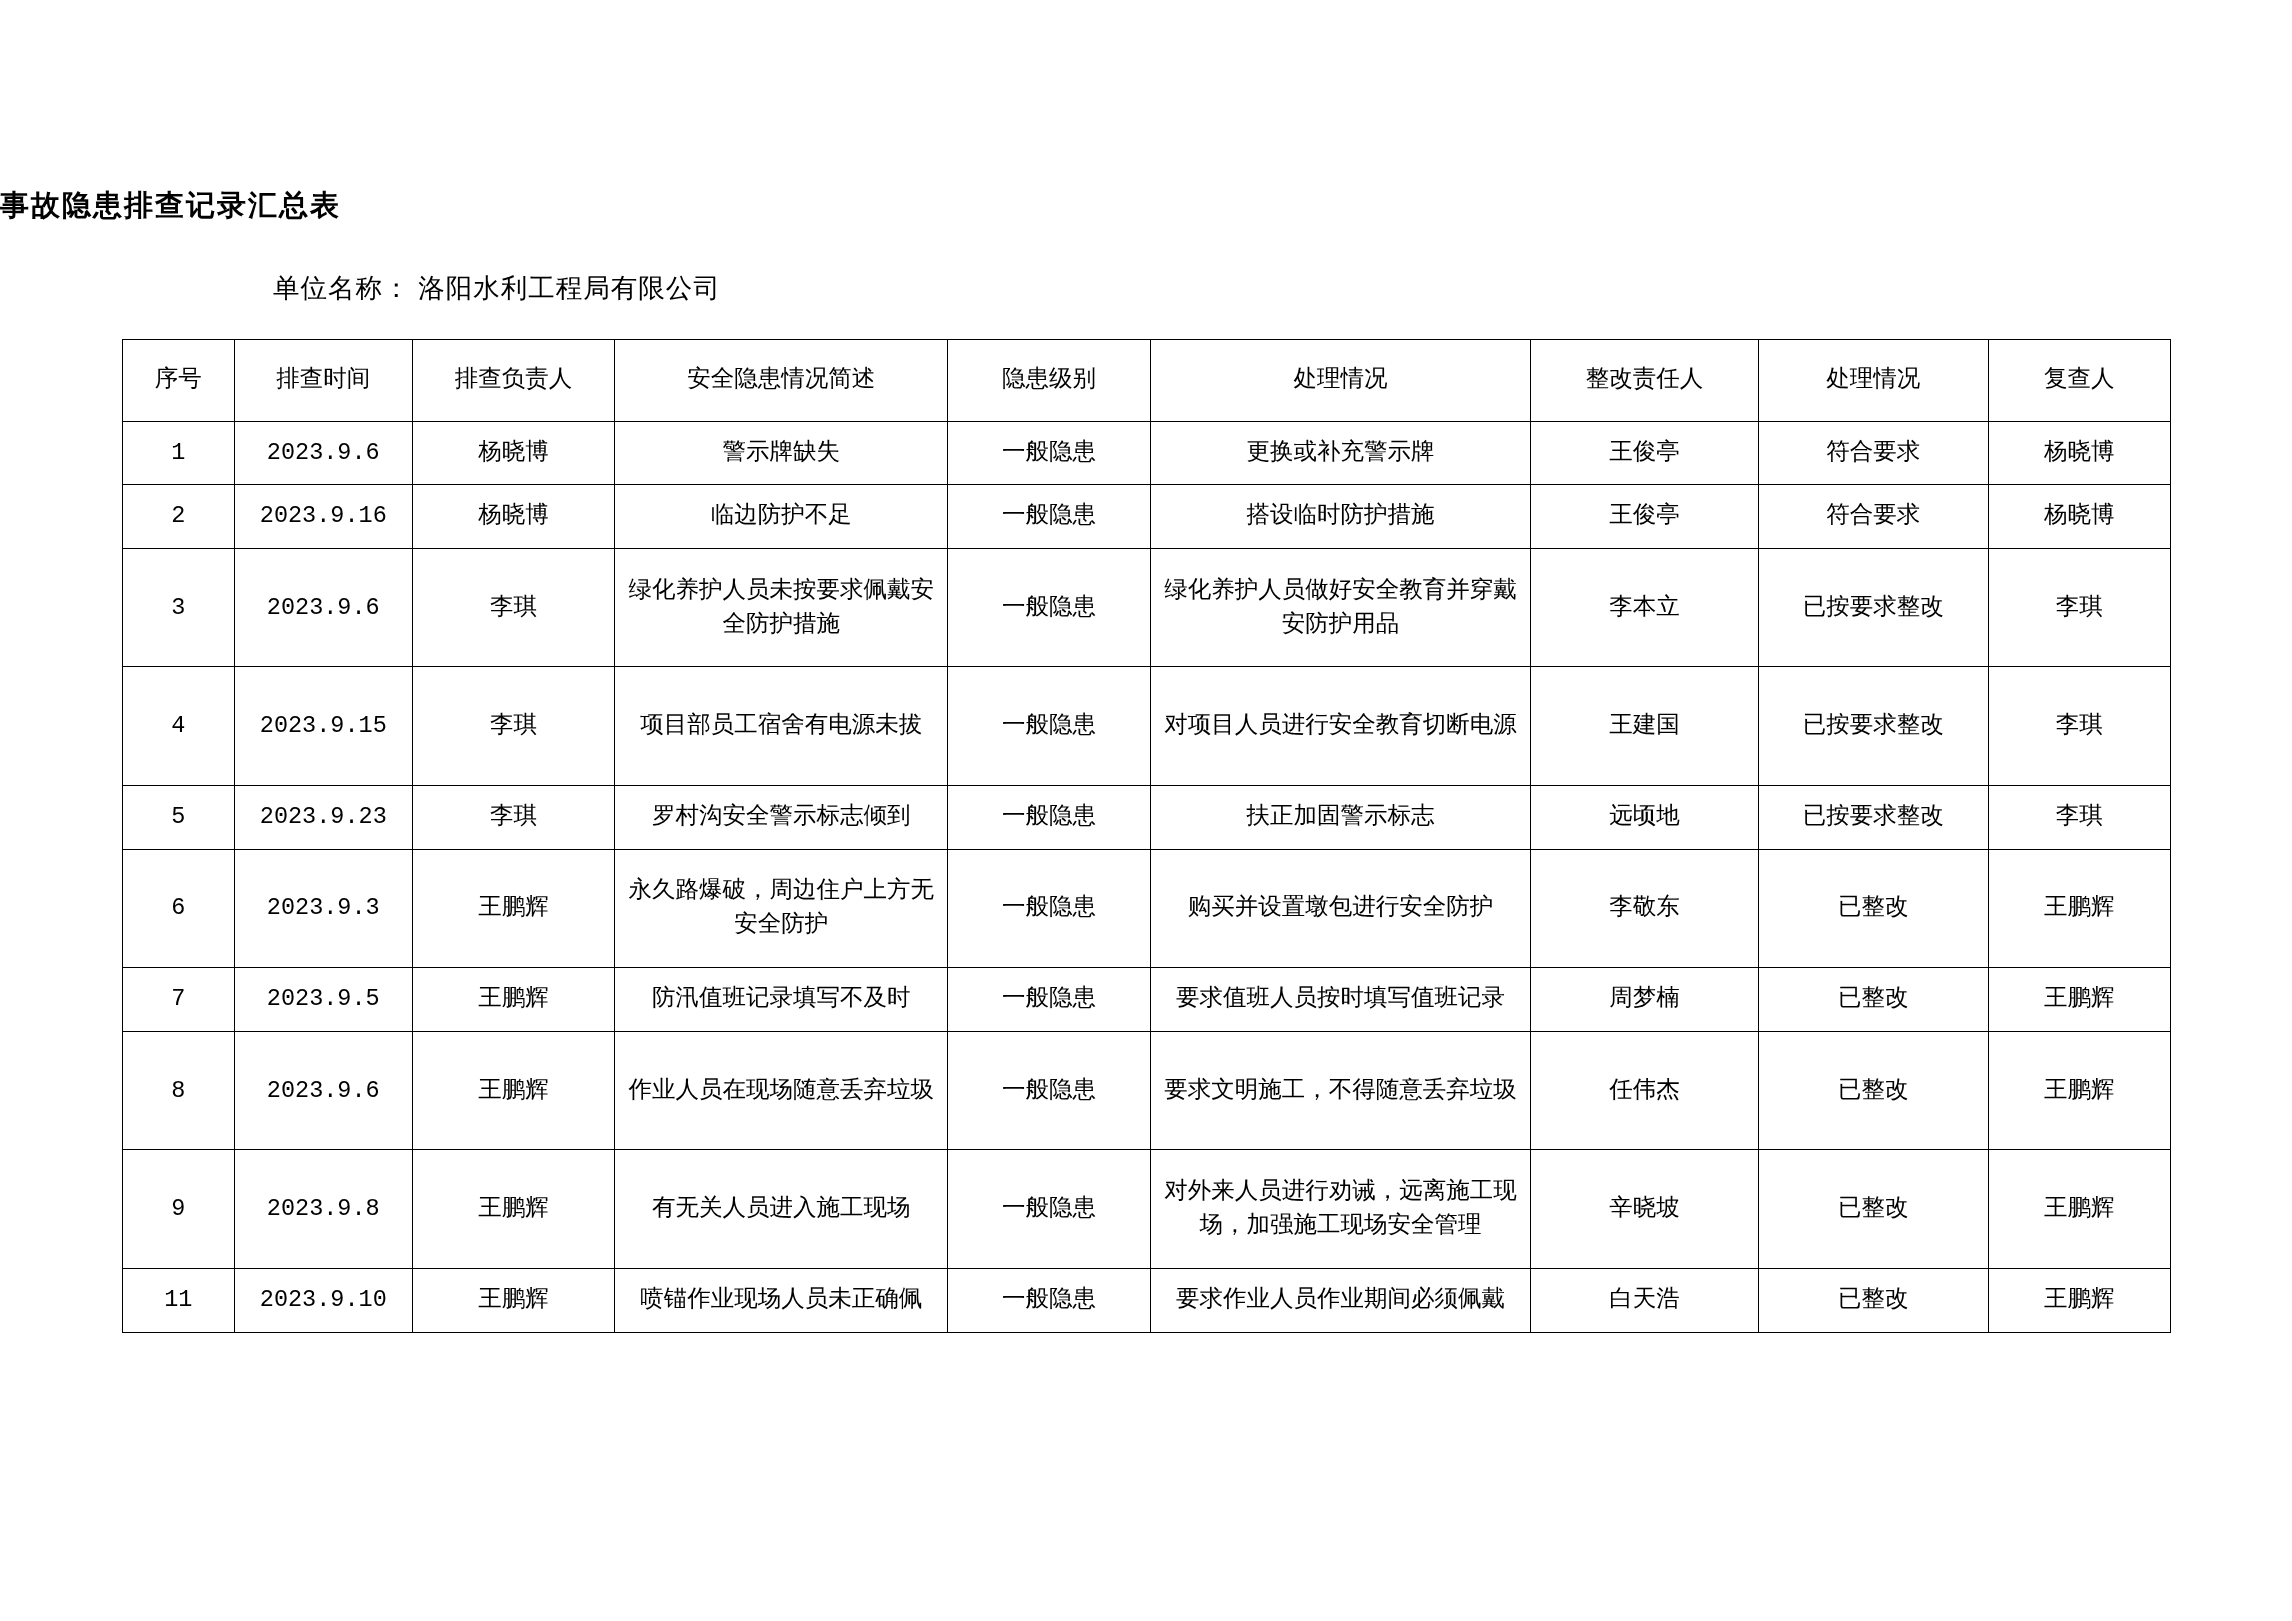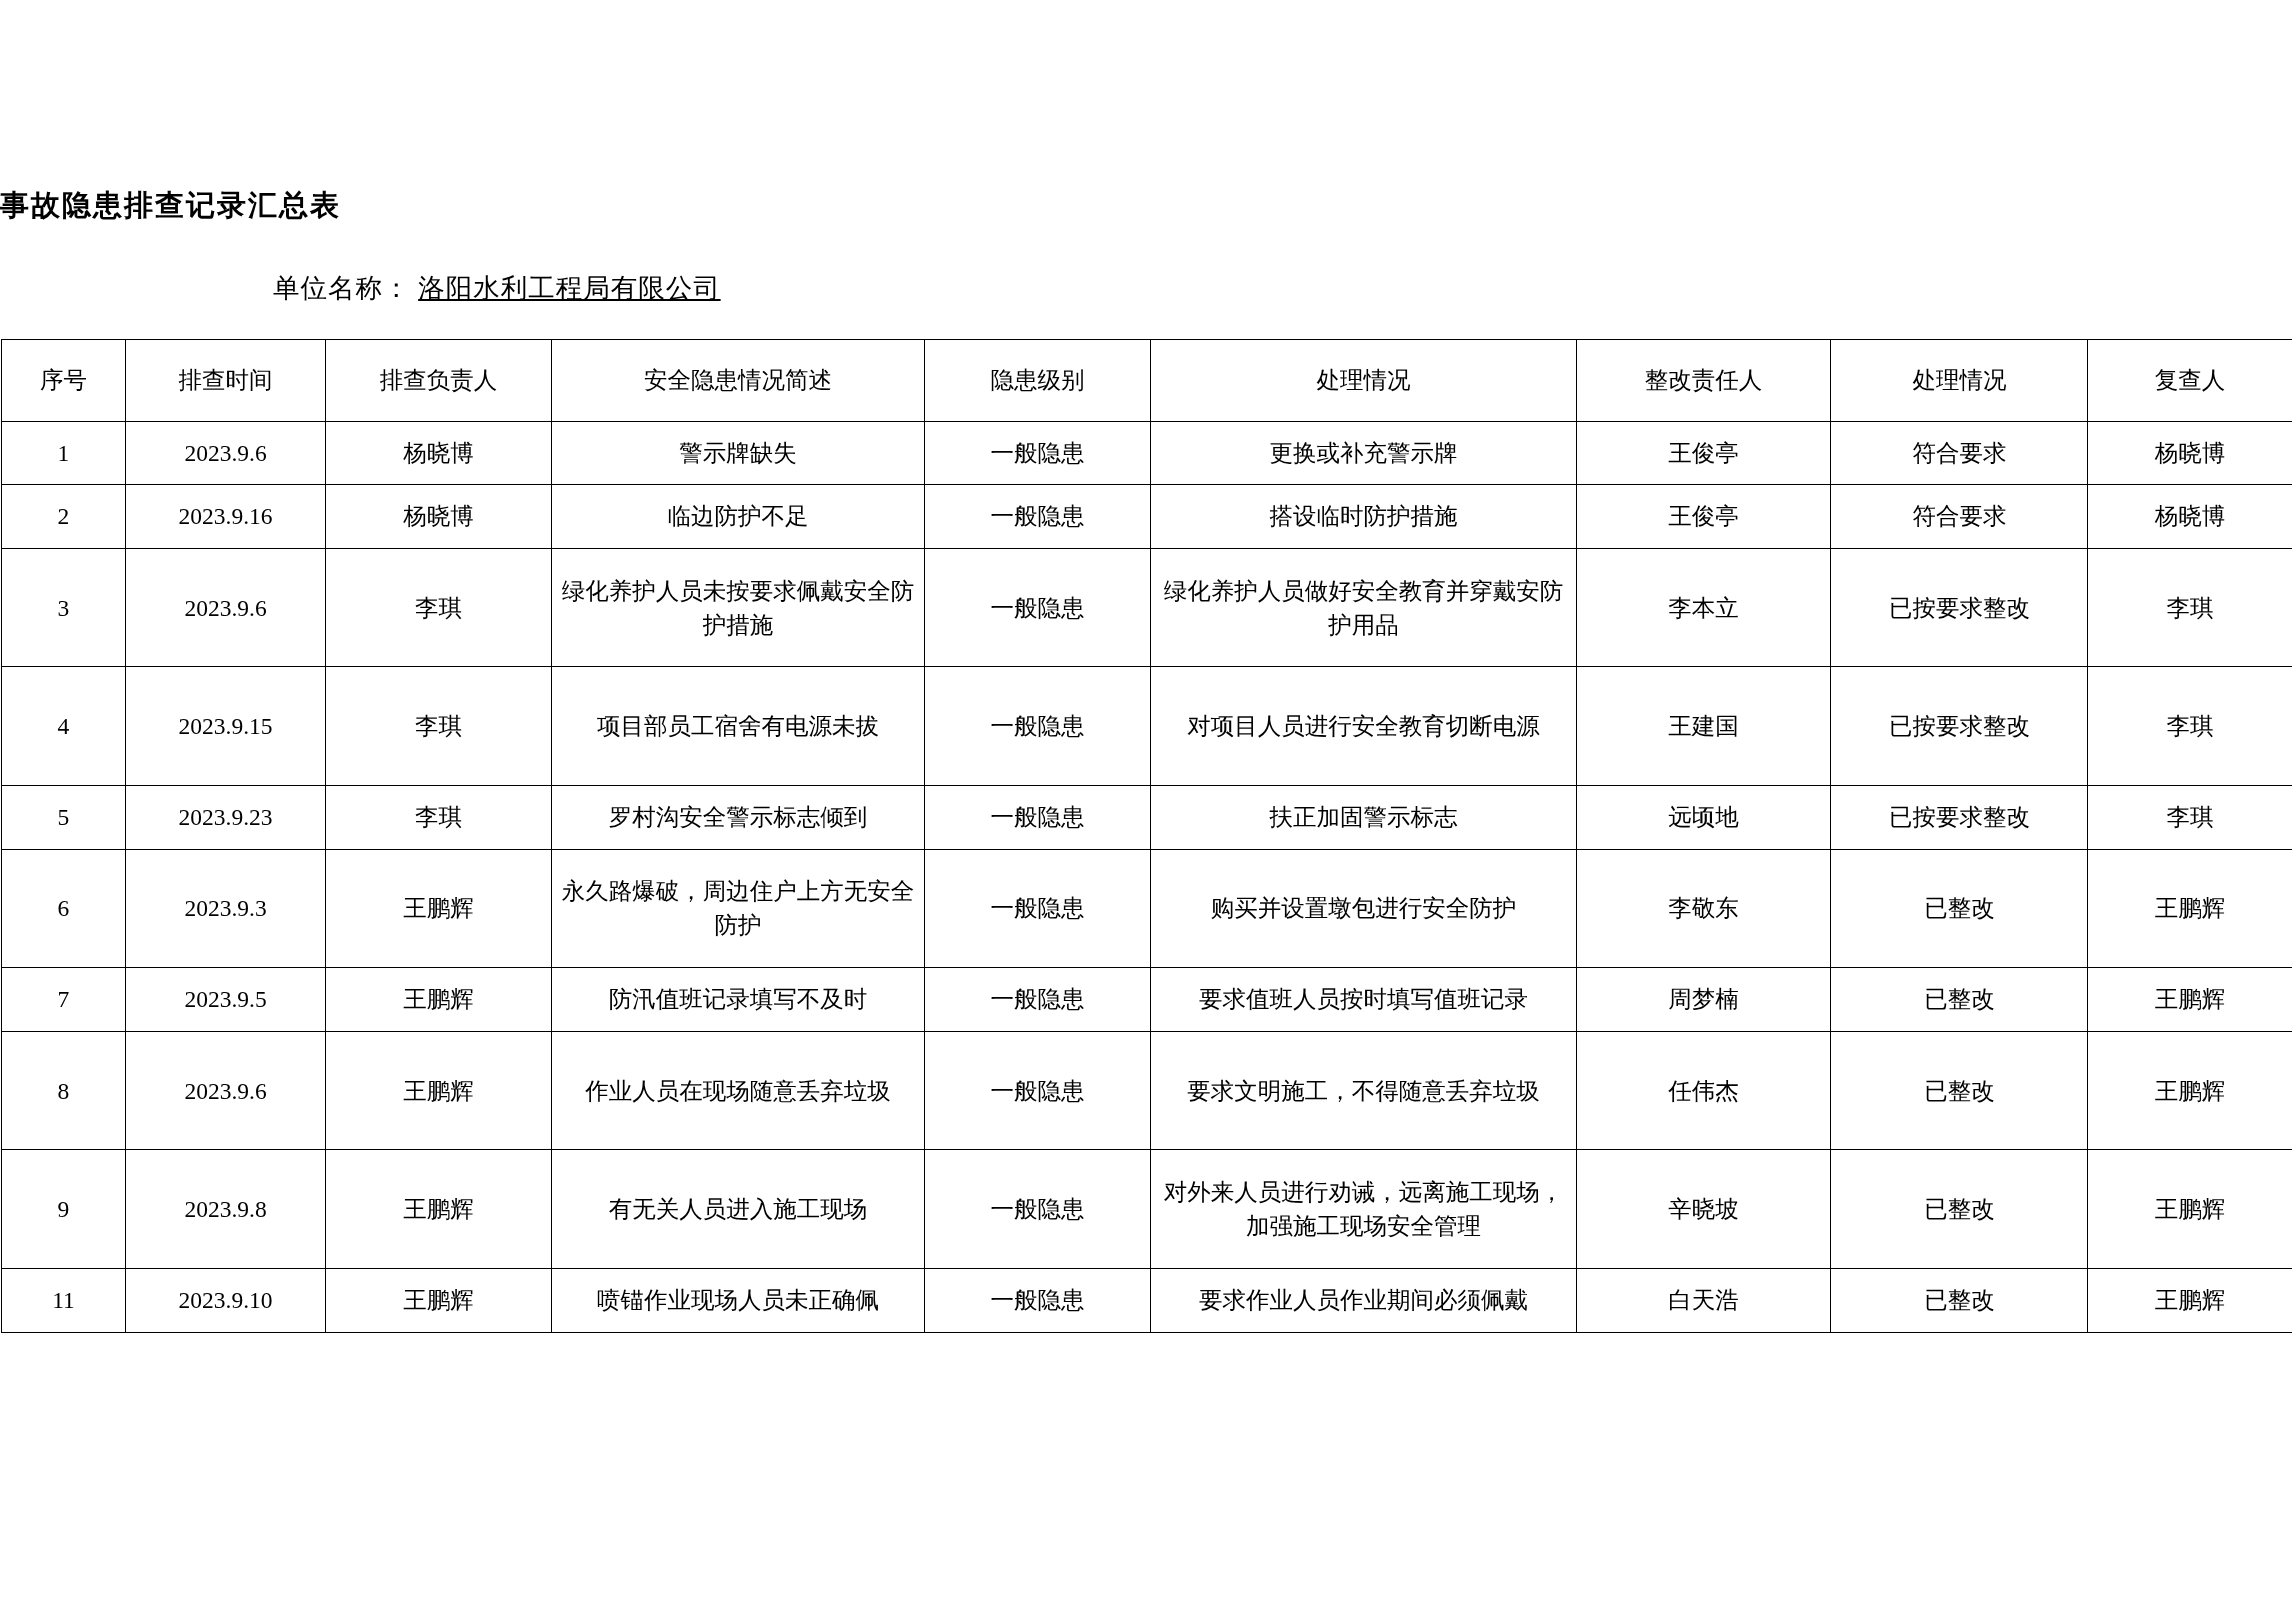--- a/index.html
+++ b/index.html
@@ -34,27 +34,27 @@
     margin-top: 44px;
     margin-left: 245px;
     letter-spacing: 1px;
   }
   .unit-label {
     display: inline;
     margin-left: 28px;
   }
   .unit-value {
     display: inline;
-    text-decoration: underline;
   }
   table.main {
     border-collapse: collapse;
     margin: 33px auto 0 auto;
-    width: 2292px;
+    width: 2049px;
     table-layout: fixed;
+    font-family: Liberation Mono, monospace;
   }
   table.main td, table.main th {
     border: 1px solid #000000;
     text-align: center;
     vertical-align: middle;
     font-size: 23.5px;
     font-weight: normal;
     padding: 9.8px 7.8px;
     line-height: 1.45;
     word-break: break-all;

